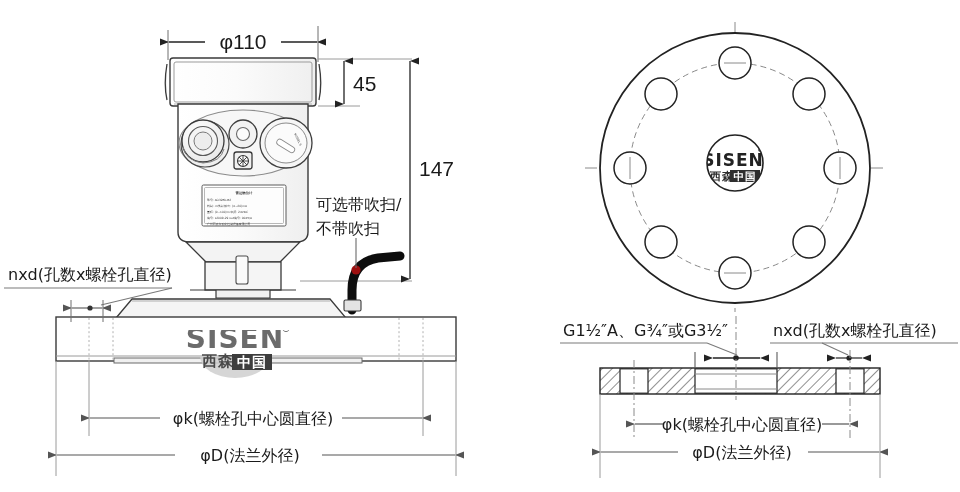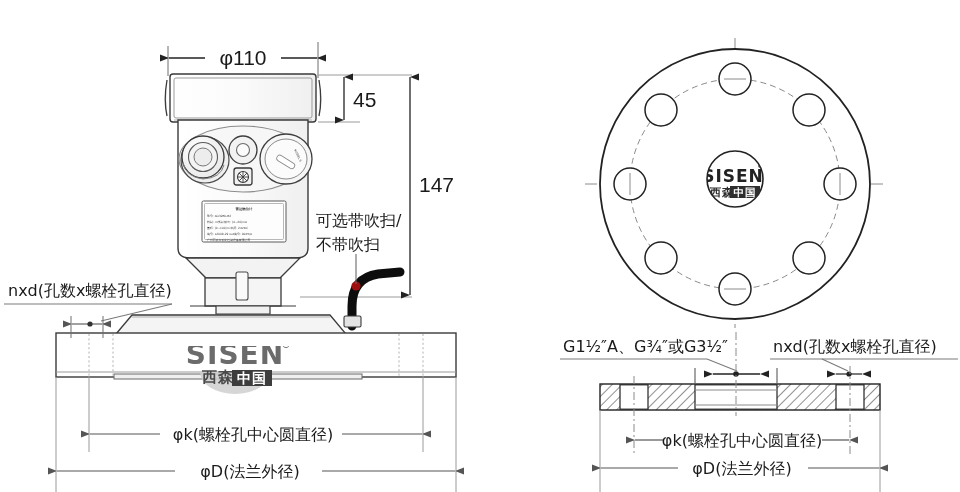--- a/index.html
+++ b/index.html
@@ -2,21 +2,21 @@
 <html><head>
 <meta charset="utf-8">
 <style>
   html,body{margin:0;padding:0;background:#ffffff;}
   body{
     width:960px;height:492px;overflow:hidden;
     font-family:"Liberation Sans","DejaVu Sans",sans-serif;
     color:#1a1a1a;
     position:relative;
   }
-  #stage{position:absolute;left:0;top:16px;width:960px;height:400px;}
+  #stage{position:absolute;left:0;top:0;width:960px;height:400px;}
   svg{display:block;}
   .dimtxt{
     font-family:"Liberation Sans","DejaVu Sans",sans-serif;
     font-size:21px;fill:#1a1a1a;
   }
   .cntxt-lg{
     font-family:"DejaVu Sans","Liberation Sans",sans-serif;
     font-size:16px;fill:#1a1a1a;
   }
   .noteTxt{

